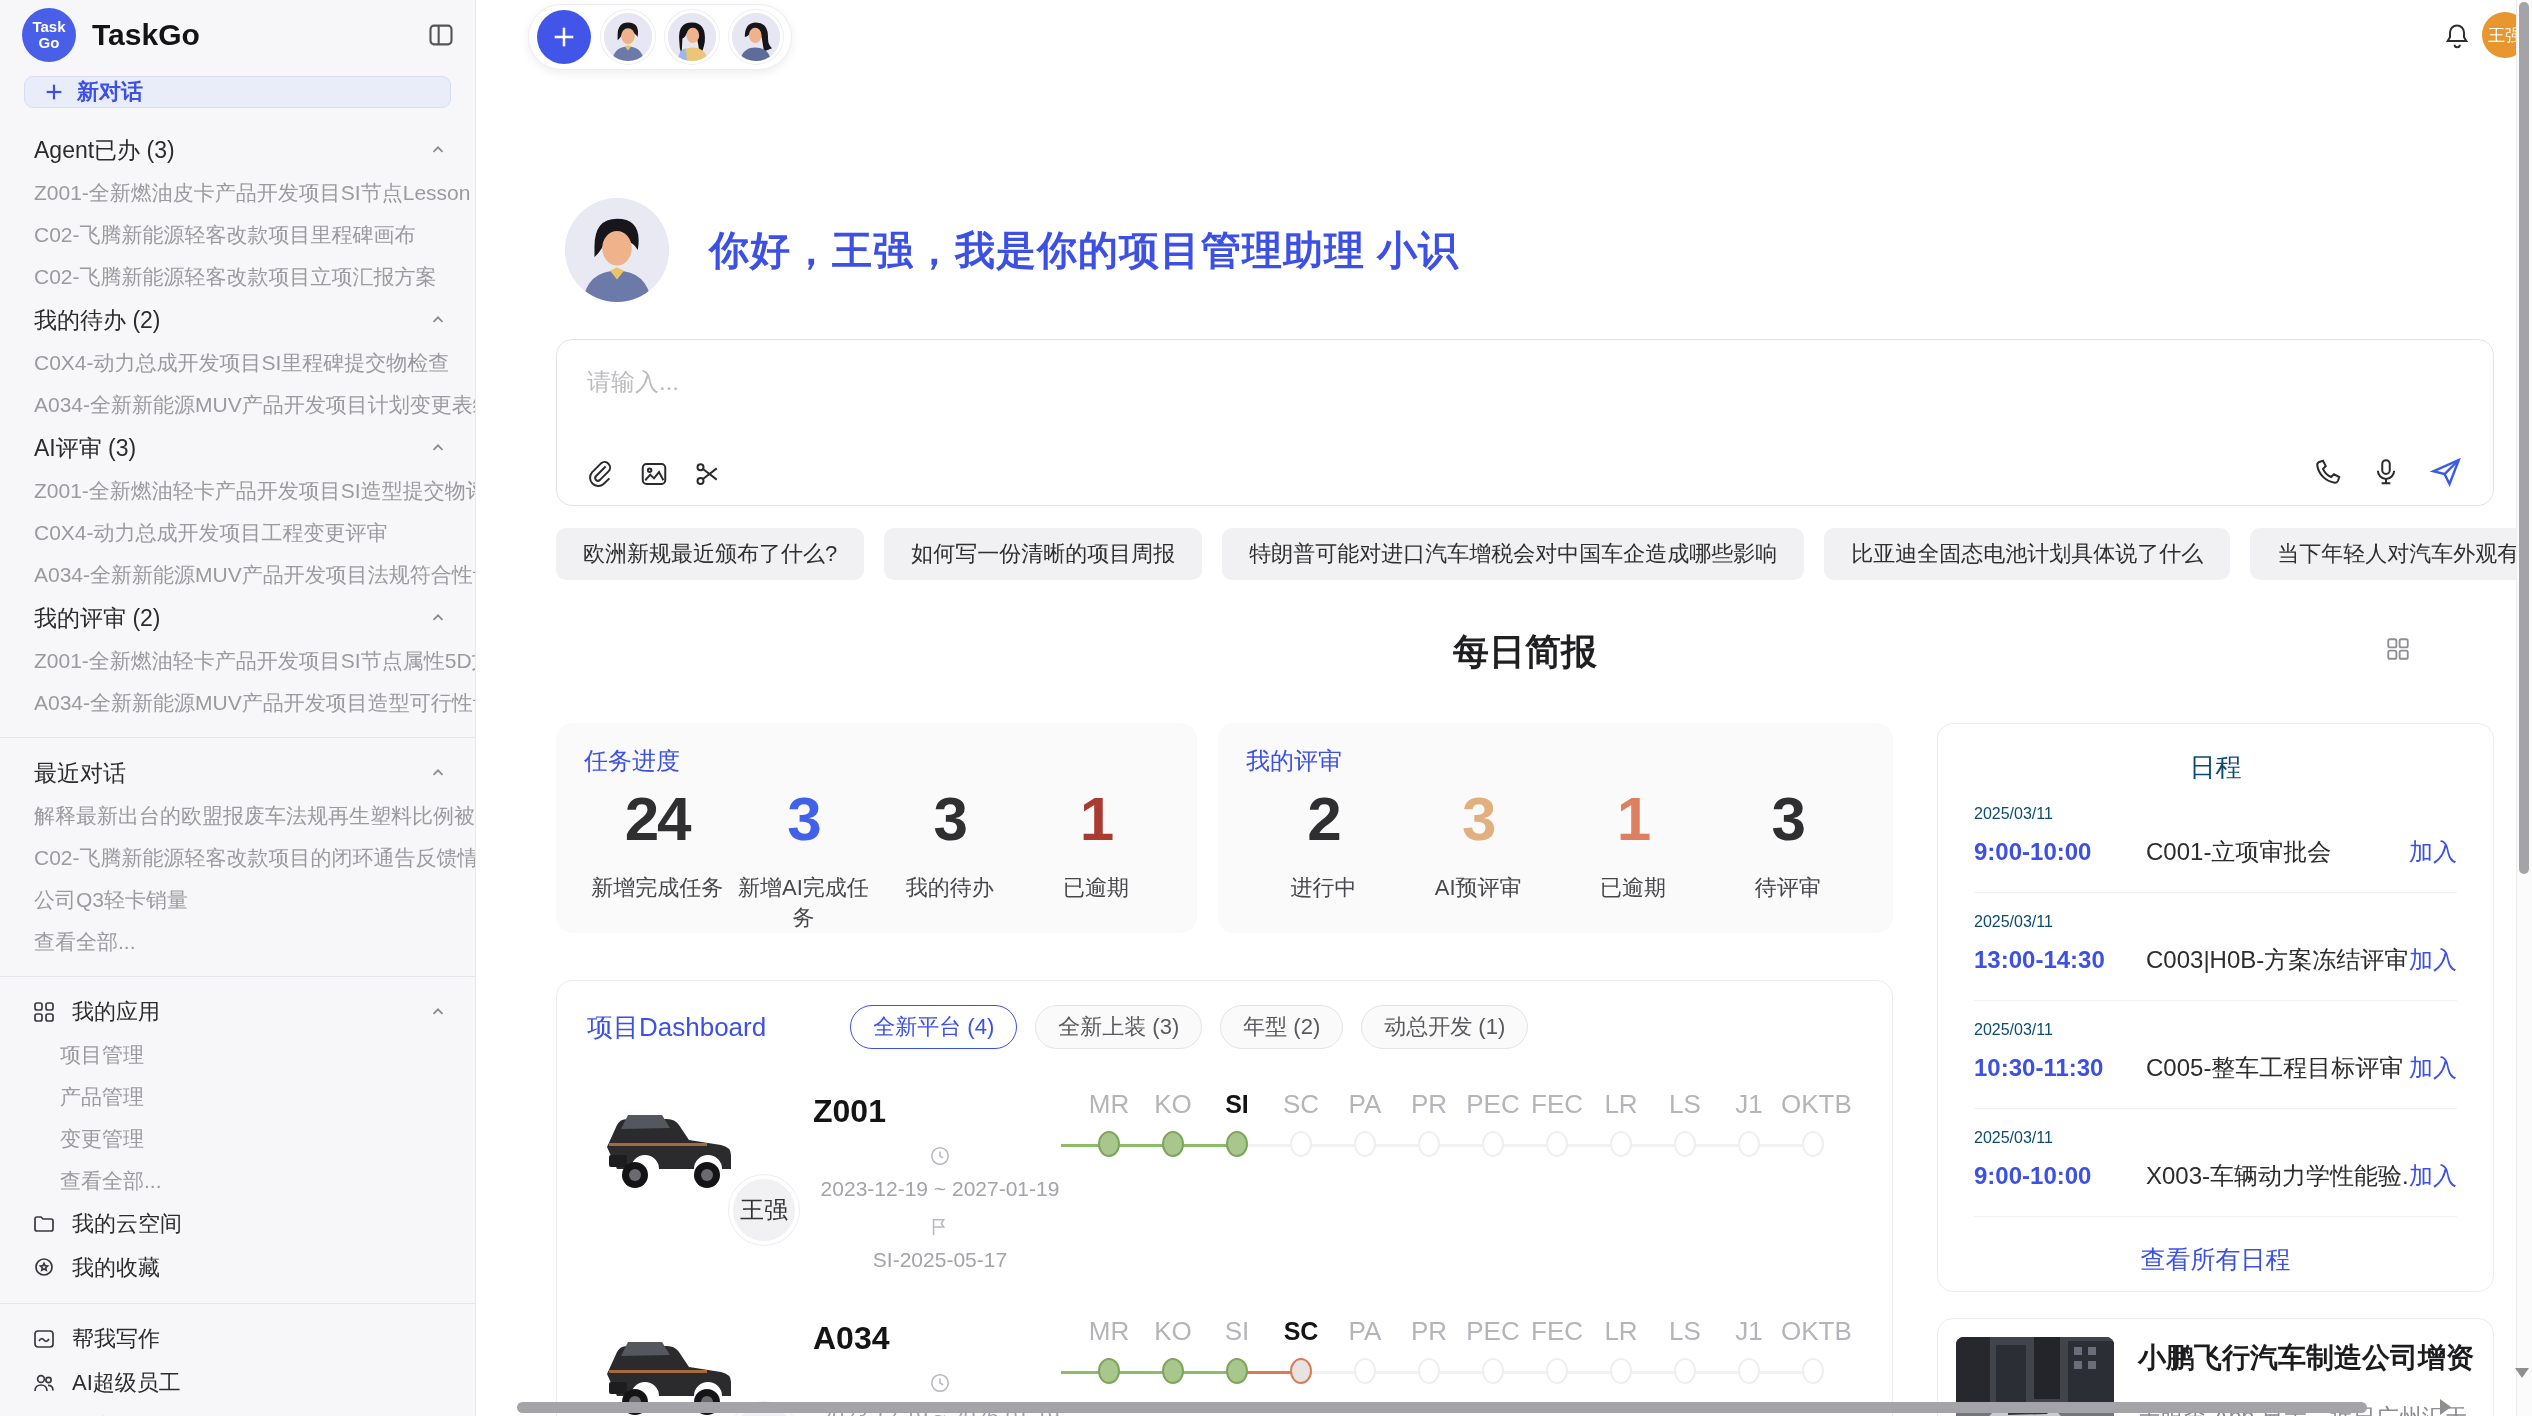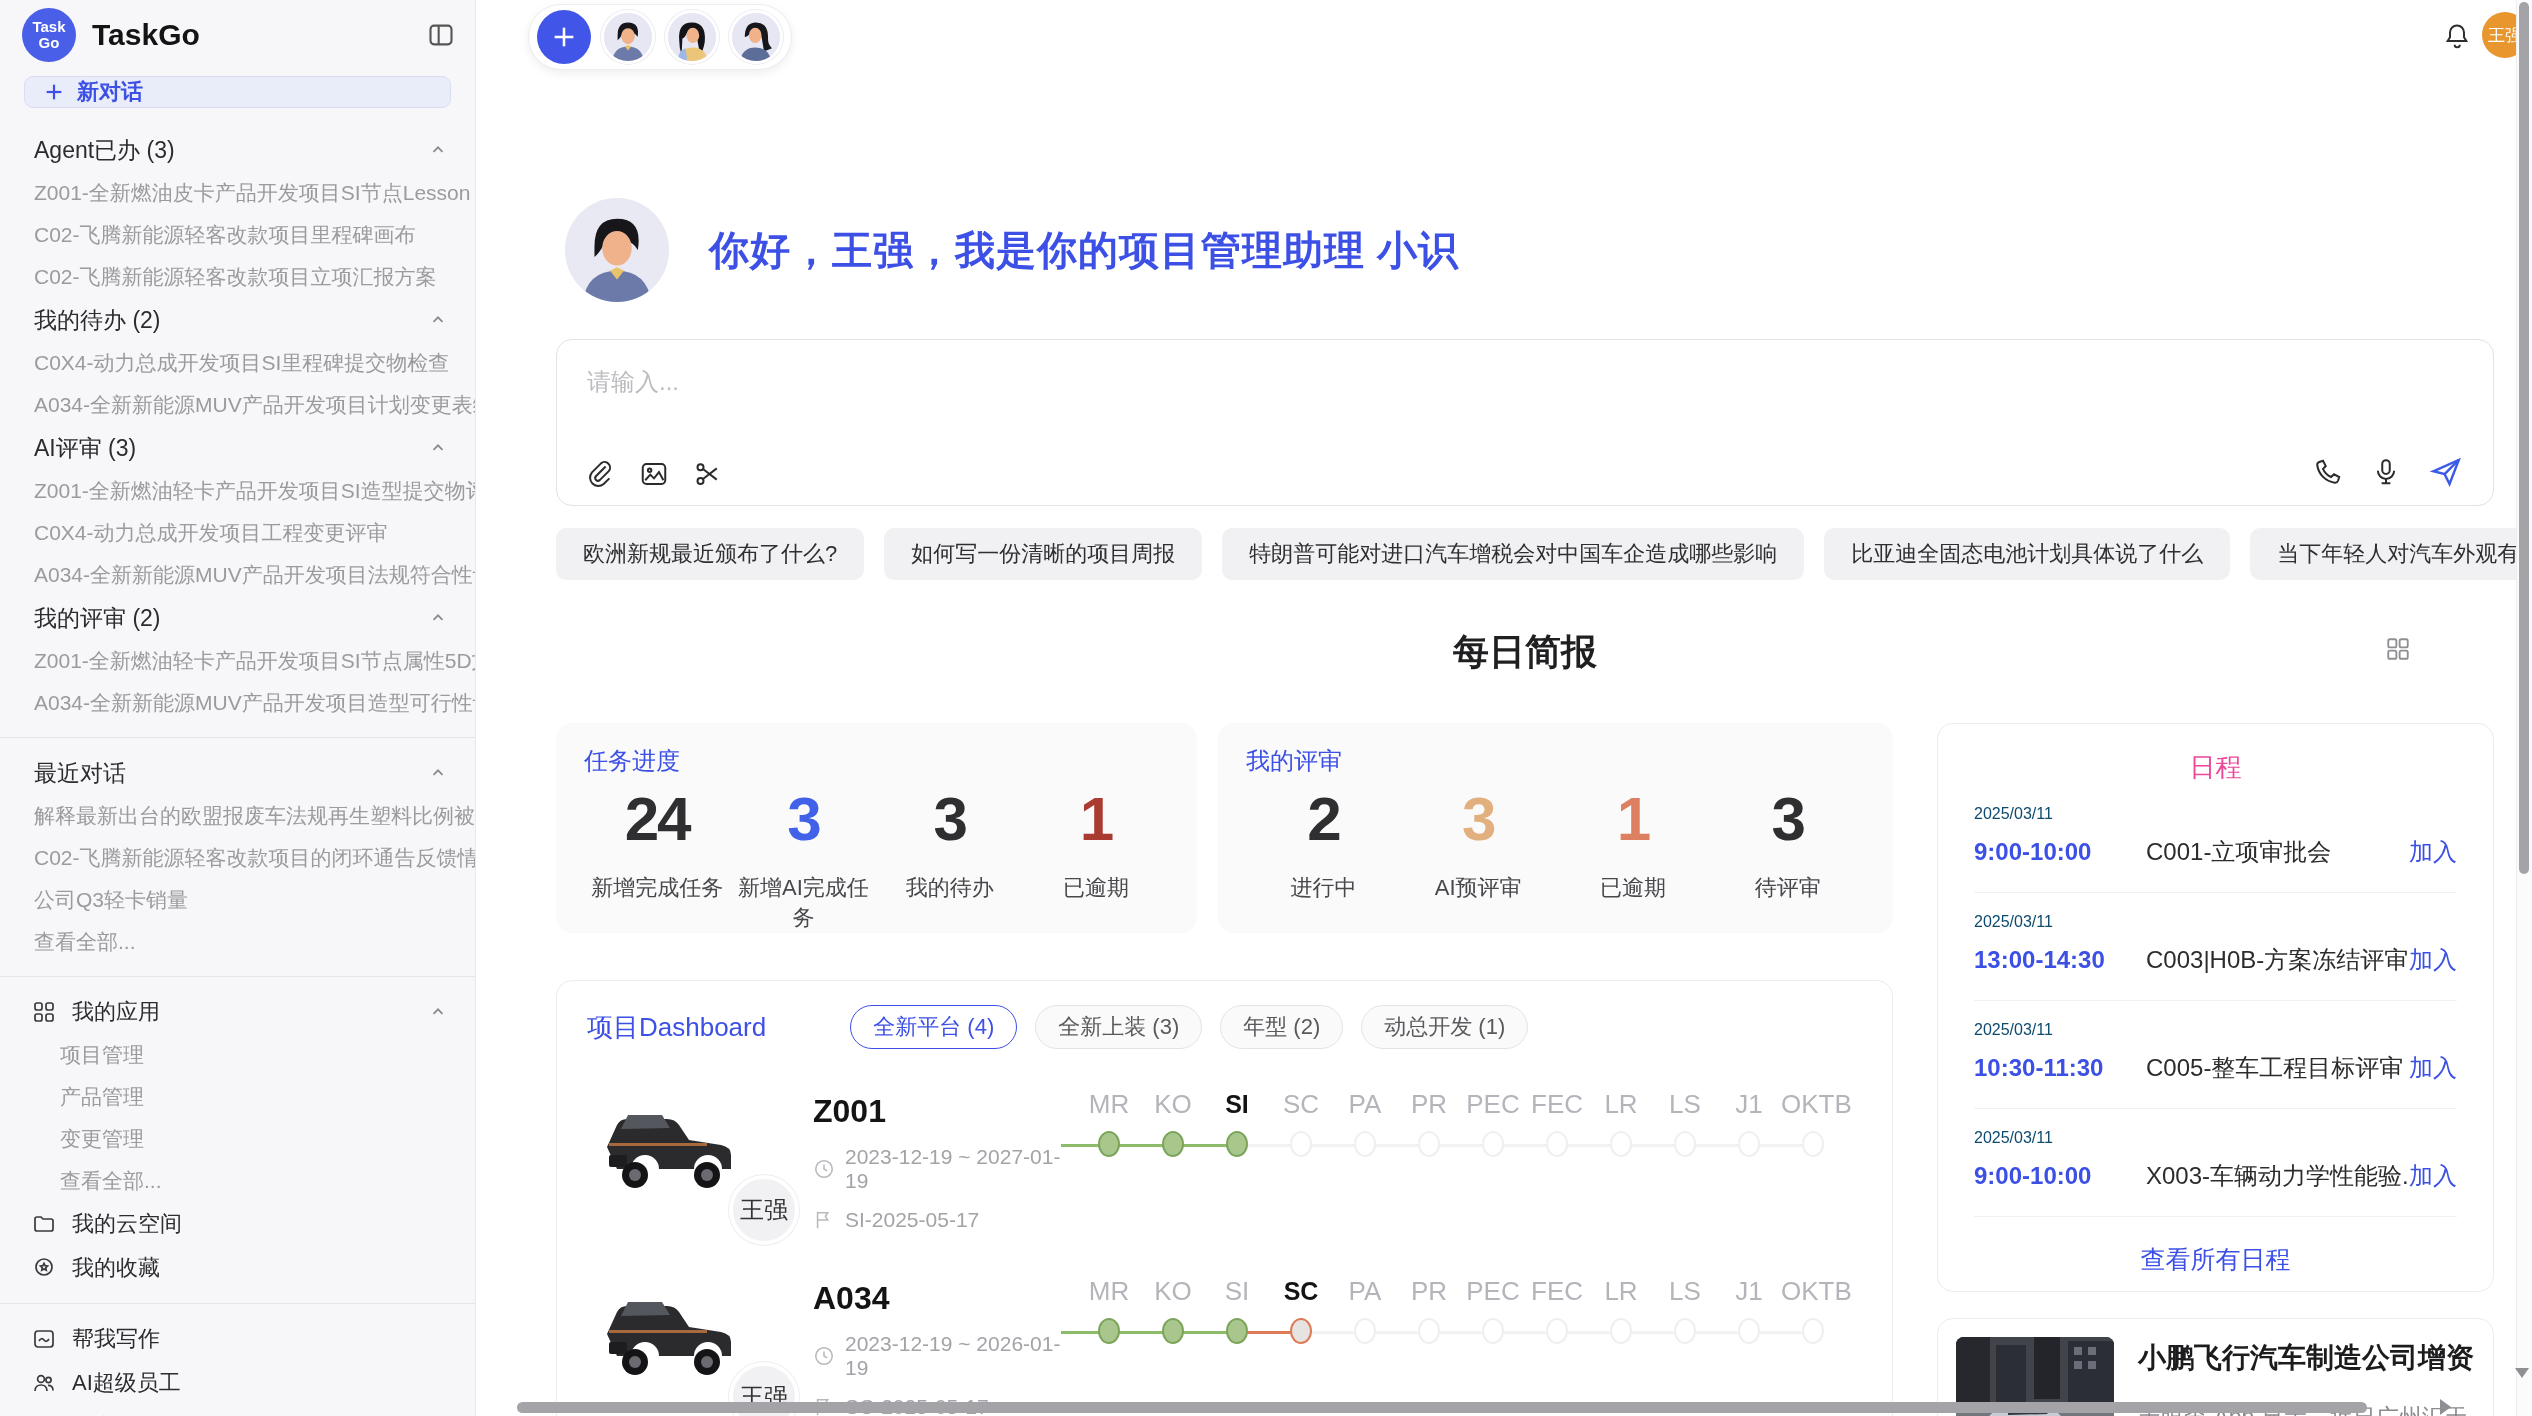--- a/index.html
+++ b/index.html
@@ -96,40 +96,40 @@
   .fchip.active { background:#fff; border:1.5px solid #3c50e5; color:#3c50e5; }
 
   .proj { display:flex; align-items:flex-start; margin-top:38px; position:relative; }
   .proj.first { margin-top:34px; }
   .proj-img { width:160px; height:120px; position:relative; flex:none; }
   .badge { position:absolute; right:-52px; bottom:-42px; width:70px; height:70px; border-radius:50%;
     background:#f1f1f3; border:4px solid #fff; box-shadow:0 0 0 1px #ededf0; display:flex;
     align-items:center; justify-content:center; font-size:24px; color:#333; z-index:3; }
   .proj-info { margin-left:66px; width:254px; flex:none; padding-top:10px; }
   .proj-name { font-size:32px; font-weight:700; color:#141414; }
-  .meta { display:flex; align-items:center; gap:10px; margin-top:15px; color:#a3a3a8; font-size:21px; }
+  .meta { display:flex; align-items:center; gap:10px; margin-top:15px; color:#a3a3a8; font-size:21px;flex-direction:column; }
   .meta .ic { color:#b9b9be; flex:none; }
 
   .ms-track { flex:1; display:flex; padding-top:4px; margin-left:10px; }
   .ms { width:64px; text-align:center; position:relative; }
   .ms .lbl { font-size:26px; color:#b4b4ba; height:34px; line-height:34px; }
   .ms.active .lbl { color:#141414; font-weight:700; font-size:25px; }
   .ms .dot { width:22px; height:26px; border-radius:50%; background:#fff; border:2px solid #efeff1;
     margin:10px auto 0; position:relative; z-index:2; }
   .ms.done .dot { background:#a9c78d; border-color:#7da55b; }
   .ms.overdue .dot { background:#e6e3e0; border-color:#dd7a58; }
   .ms::before { content:""; position:absolute; left:-32px; right:32px; top:57px; height:3px;
     background:#f2f2f3; }
   .ms:first-child::before { left:-16px; }
   .ms.ln-green::before { background:#8cbb69; }
   .ms.ln-red::before { background:#dd7a58; }
 
   .sched-card { width:557px; height:569px; background:#fff; border:1px solid #ececf0;
     border-radius:16px; padding:26px 36px 0; }
-  .sched-title { text-align:center; font-size:26px; color:#ec4899; }
+  .sched-title { text-align:center; font-size:26px; color:#0c4a6e; }
   .sch-item { padding:20px 0 24px; border-bottom:1px solid #f1f1f4; }
   .sch-item.last { border-bottom:1px solid #f1f1f4; }
   .sch-date { font-size:16px; color:#0c4a6e; }
   .sch-row { display:flex; align-items:center; margin-top:13px; }
   .sch-time { width:172px; font-size:24px; font-weight:700; color:#3c50e5; flex:none; }
   .sch-name { flex:1; font-size:24px; color:#2c2c2e; white-space:nowrap; overflow:hidden; }
   .sch-join { font-size:24px; color:#3c50e5; cursor:pointer; flex:none; }
   .sched-footer { text-align:center; font-size:25px; color:#3c50e5; margin-top:26px; cursor:pointer; }
 
   .news-card { margin-top:26px; height:240px; background:#fff; border:1px solid #ececf0;

